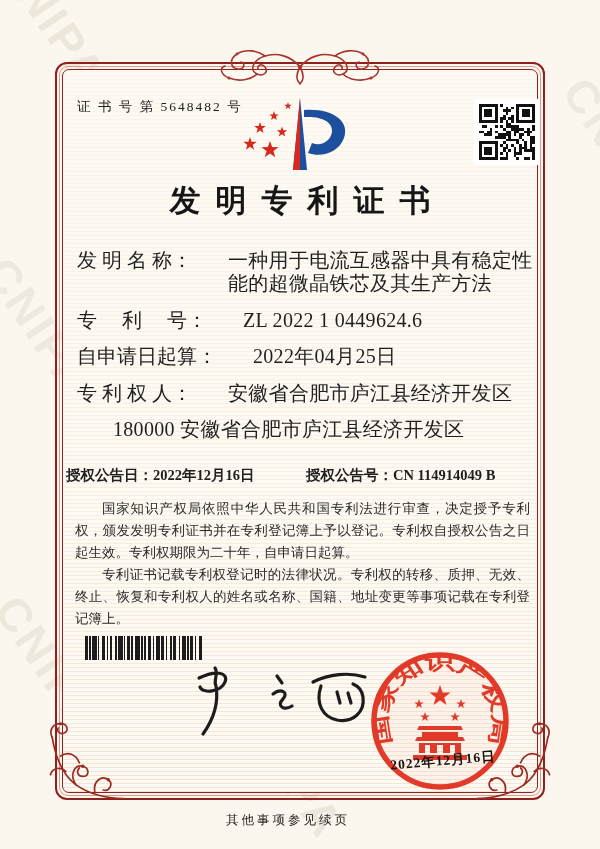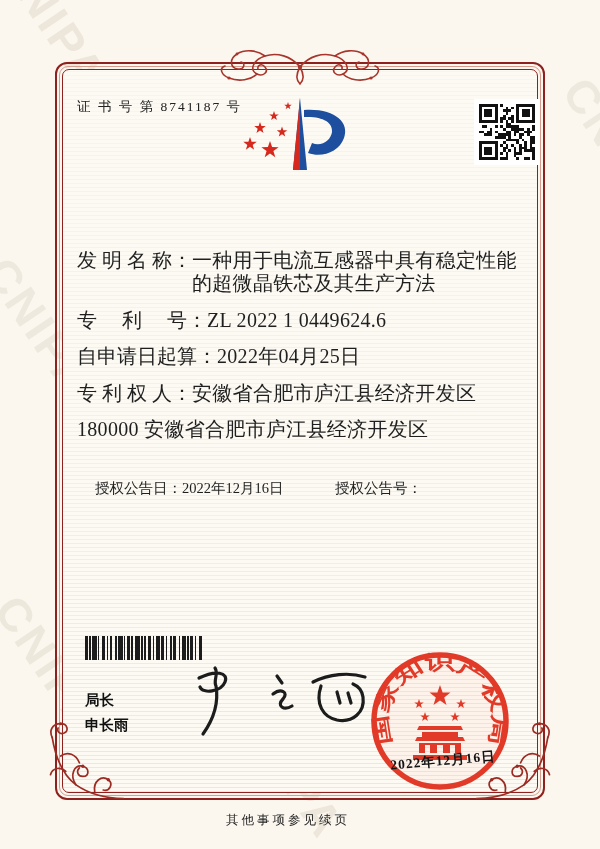--- a/index.html
+++ b/index.html
@@ -48,24 +48,24 @@
   }
   .title {
     position:absolute; left:0; top:180px; width:600px; text-align:center;
     font-size:31px; font-weight:bold; letter-spacing:15px; padding-left:15px;
     color:#161616;
   }
   
   .fields { position:absolute; left:77px; top:249px; width:460px; }
   .frow { display:flex; margin-bottom:13.5px; font-size:20px; font-weight:normal; line-height:23px; }
   .flabel { flex:0 0 88px; white-space:nowrap; }
-  .fvalue { flex:1; letter-spacing:0.3px; }
+  .fvalue { flex:1; letter-spacing:0.3px;margin-left:36px; }
   .grant-row {
-    position:absolute; left:95px; top:464px; width:460px; display:flex;
-    font-size:14.5px; font-weight:normal; line-height:23px;margin-top:13px;
+    position:absolute; left:66px; top:464px; width:460px; display:flex;
+    font-size:14.5px; font-weight:bold; line-height:23px;
   }
   .grant-left { width:240px; display:flex; }
   .grant-right { display:flex; }
   
   .body-text {
     position:absolute; left:75px; top:497px; width:455px;
     font-size:13.5px; line-height:22px; text-align:justify; color:#2a2a2a;
   }
   .body-text p { text-indent:2em; font-family:"DejaVu Serif",serif; }
   
@@ -165,21 +165,21 @@
       <path d="M22,40 C30,34 40,38 44,48"></path>
       <path d="M28,58 C22,52 12,54 10,62"></path>
     </g>
     <g fill="#9b2b23">
       <circle cx="48" cy="52" r="2"></circle>
         <circle cx="78" cy="68" r="2"></circle>
         <circle cx="22" cy="2" r="1.8"></circle>
     </g>
   </svg>
 
-  <div class="cert-no">证 书 号 第 8741187 号</div>
+  <div class="cert-no">证 书 号 第 5648482 号</div>
 
   <svg class="logo" width="130" height="80" viewBox="0 0 130 80">
     <path d="M66,14 C96,12 112,26 106,42 C101,56 84,62 70,57 L74,47 C84,51 93,44 94,36 C95,26 84,20 66,21 Z" fill="#1d4f9e"></path>
     <polygon points="62,2 69,74 55,74" fill="#1d4f9e"></polygon>
     <polygon points="62,2 62,74 55,74" fill="#d6281c"></polygon>
     <g id="logo-stars" fill="#d6281c">
         <polygon points="50.0,6.0 50.9,8.7 53.8,8.8 51.5,10.5 52.4,13.2 50.0,11.6 47.6,13.2 48.5,10.5 46.2,8.8 49.1,8.7"></polygon>
         <polygon points="36.0,15.0 37.2,18.4 40.8,18.5 37.9,20.6 38.9,24.0 36.0,22.0 33.1,24.0 34.1,20.6 31.2,18.5 34.8,18.4"></polygon>
         <polygon points="22.0,26.0 23.4,30.1 27.7,30.1 24.3,32.7 25.5,36.9 22.0,34.4 18.5,36.9 19.7,32.7 16.3,30.1 20.6,30.1"></polygon>
         <polygon points="44.0,30.5 45.3,34.2 49.2,34.3 46.1,36.7 47.2,40.4 44.0,38.2 40.8,40.4 41.9,36.7 38.8,34.3 42.7,34.2"></polygon>
@@ -405,20 +405,21 @@
         <rect x="0" y="20" width="1" height="1" fill="#111"></rect>
         <rect x="1" y="20" width="1" height="1" fill="#111"></rect>
         <rect x="2" y="20" width="1" height="1" fill="#111"></rect>
         <rect x="3" y="20" width="1" height="1" fill="#111"></rect>
         <rect x="4" y="20" width="1" height="1" fill="#111"></rect>
         <rect x="5" y="20" width="1" height="1" fill="#111"></rect>
         <rect x="6" y="20" width="1" height="1" fill="#111"></rect>
       </svg>
   </div>
 
+  <div class="title">发明专利证书</div>
 
   <div class="fields">
     <div class="frow">
       <span class="flabel">发 明 名 称：</span>
       <span class="fvalue">一种用于电流互感器中具有稳定性能的超微晶铁芯及其生产方法</span>
     </div>
     <div class="frow">
       <span class="flabel">专　 利 　号：</span>
       <span class="fvalue">ZL 2022 1 0449624.6</span>
     </div>
@@ -435,23 +436,28 @@
     </div>
   </div>
 
   <div class="grant-row">
     <div class="grant-left">
       <span>授权公告日：</span>
       <span>2022年12月16日</span>
     </div>
     <div class="grant-right">
       <span>授权公告号：</span>
+      <span>CN 114914049 B</span>
     </div>
   </div>
 
+  <div class="body-text">
+    <p>国家知识产权局依照中华人民共和国专利法进行审查，决定授予专利权，颁发发明专利证书并在专利登记簿上予以登记。专利权自授权公告之日起生效。专利权期限为二十年，自申请日起算。</p>
+    <p>专利证书记载专利权登记时的法律状况。专利权的转移、质押、无效、终止、恢复和专利权人的姓名或名称、国籍、地址变更等事项记载在专利登记簿上。</p>
+  </div>
 
   <div class="barcode" id="barcode">
       <div class="bar" style="width: 2.9px;"></div>
       <div class="gap" style="width: 1.45px;"></div>
       <div class="bar" style="width: 1.45px;"></div>
       <div class="gap" style="width: 1.45px;"></div>
       <div class="bar" style="width: 4.35px;"></div>
       <div class="gap" style="width: 1.45px;"></div>
       <div class="bar" style="width: 1.45px;"></div>
       <div class="gap" style="width: 2.9px;"></div>
@@ -498,24 +504,20 @@
       <div class="bar" style="width: 1.45px;"></div>
       <div class="gap" style="width: 1.45px;"></div>
       <div class="bar" style="width: 2.9px;"></div>
       <div class="gap" style="width: 1.45px;"></div>
       <div class="bar" style="width: 1.45px;"></div>
       <div class="gap" style="width: 2.9px;"></div>
       <div class="bar" style="width: 2.9px;"></div>
       <div class="gap" style="width: 1.45px;"></div>
     </div>
 
-  <div class="director">
-    <div>局长</div>
-    <div>申长雨</div>
-  </div>
 
   <svg class="signature" width="190" height="80" viewBox="0 0 190 80">
     <g stroke="#1c1c1c" stroke-width="3.2" fill="none" stroke-linecap="round" stroke-linejoin="round">
       <path d="M30,6 C34,12 28,18 31,24 M14,16 C30,8 44,10 40,20 C36,30 18,32 15,25 M31,24 C34,42 28,58 18,72"></path>
       <path d="M92,14 l5,7 M88,32 C96,26 104,30 98,37 C91,44 99,49 107,44"></path>
       <path d="M128,20 C144,12 164,10 180,15 M136,24 C130,42 138,55 152,58 C168,61 180,50 178,35 C177,28 173,24 168,22 M152,30 l3,11 M163,31 l3,10"></path>
     </g>
   </svg>
 
   <svg class="seal" width="150" height="150" viewBox="0 0 150 150">

